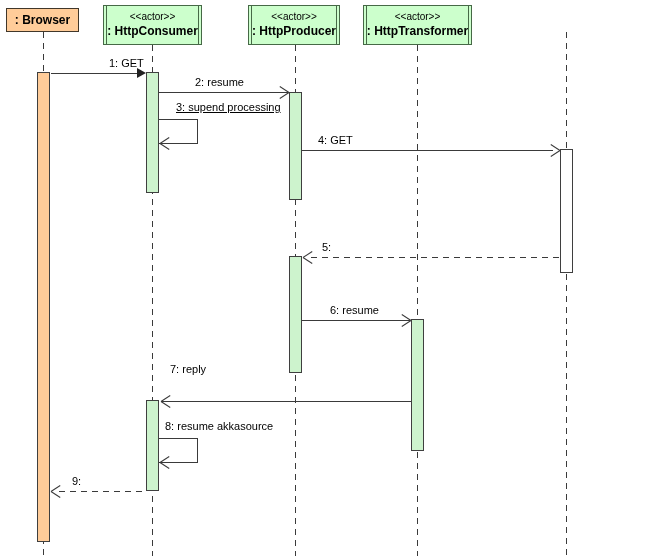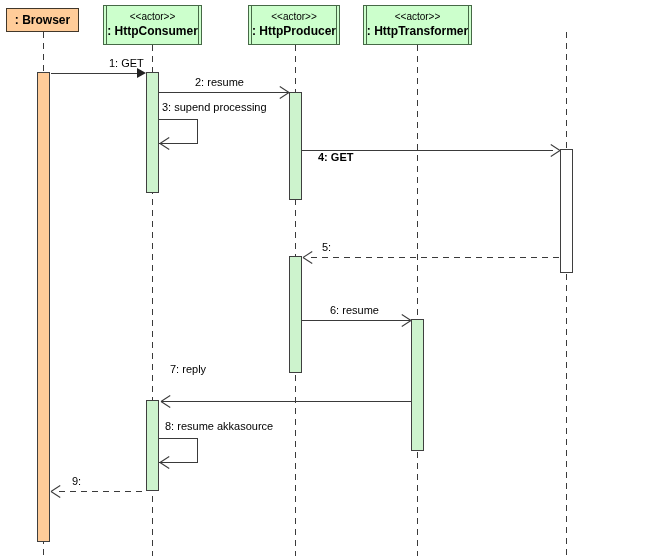--- a/index.html
+++ b/index.html
@@ -111,25 +111,25 @@
   <div class="act" style="left:146px; top:400px; height:91px;"></div>
 
   <span class="msg-label" style="left:80px; top:57px;margin-left:29px;">1: GET</span>
   <div class="msg-line" style="left:51px; top:73px; width:87px;"></div>
   <div class="arrow-solid-right" style="left:137px; top:68px;"></div>
 
   <span class="msg-label" style="left:195px; top:76px;">2: resume</span>
   <div class="msg-line" style="left:159px; top:92px; width:129px;"></div>
   <div class="arrow-open right" style="left:278px; top:87px;"></div>
 
-  <span class="msg-label" style="left:162px; top:101px;">3: supend processing</span>
+  <span class="msg-label" style="left:176px; top:101px;text-decoration:underline;">3: supend processing</span>
   <div class="self-call" style="left:159px; top:119px; width:39px; height:25px;"></div>
   <div class="arrow-open left" style="left:160px; top:138px;"></div>
 
-  <span class="msg-label" style="left:318px; top:151px;font-weight:bold;">4: GET</span>
+  <span class="msg-label" style="left:318px; top:134px;">4: GET</span>
   <div class="msg-line" style="left:302px; top:150px; width:251px;"></div>
   <div class="arrow-open right" style="left:549px; top:145px;"></div>
 
   <span class="msg-label" style="left:322px; top:241px;">5:</span>
   <div class="msg-line dashed" style="left:311px; top:257px; width:249px;"></div>
   <div class="arrow-open left" style="left:303px; top:252px;"></div>
 
   <span class="msg-label" style="left:330px; top:304px;">6: resume</span>
   <div class="msg-line" style="left:302px; top:320px; width:108px;"></div>
   <div class="arrow-open right" style="left:400px; top:315px;"></div>

